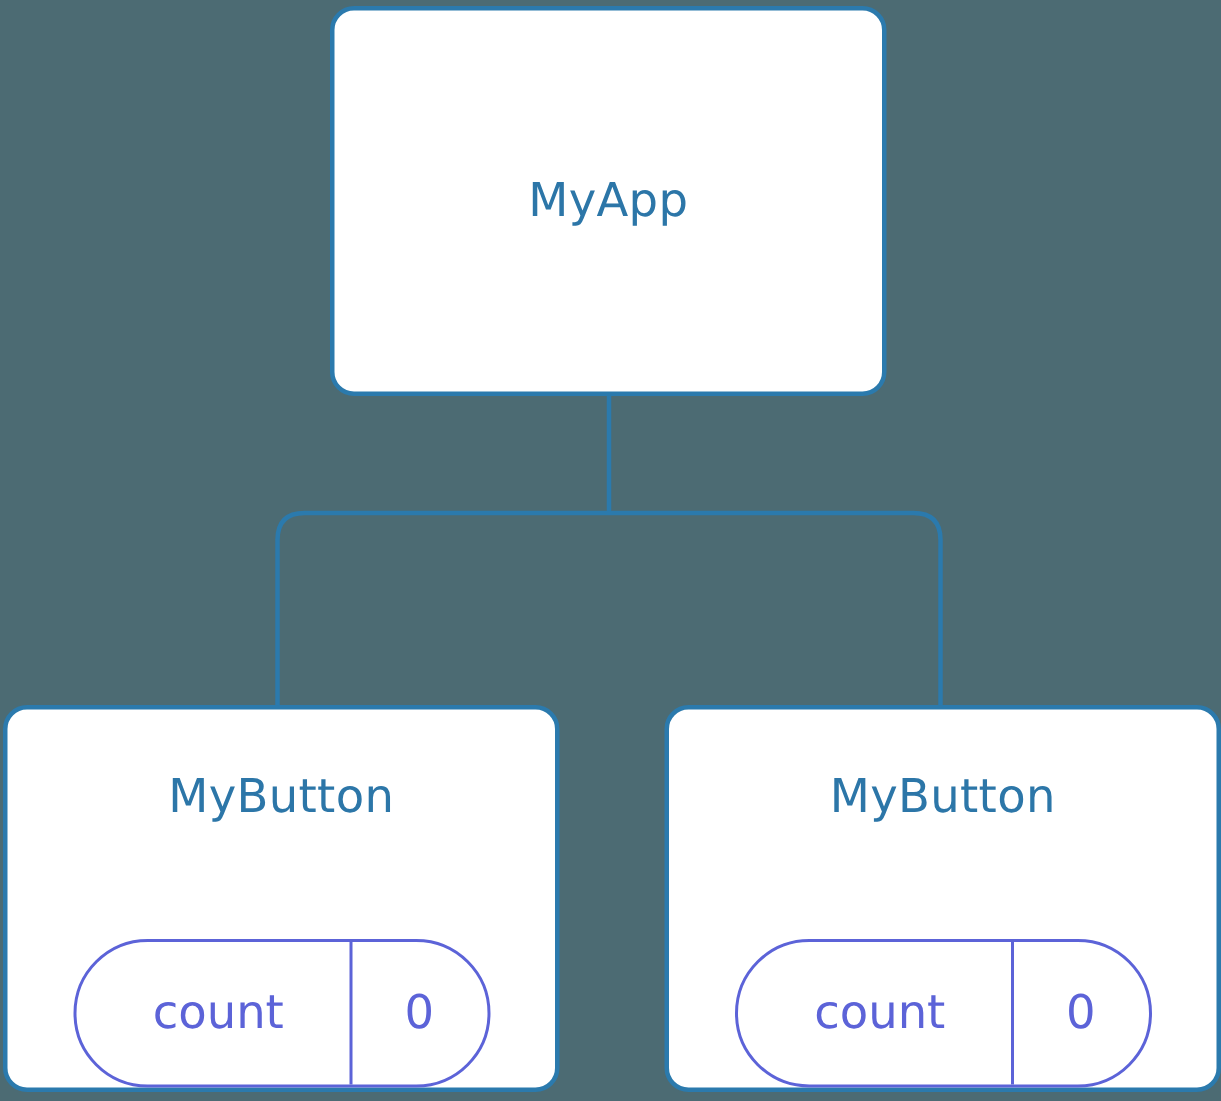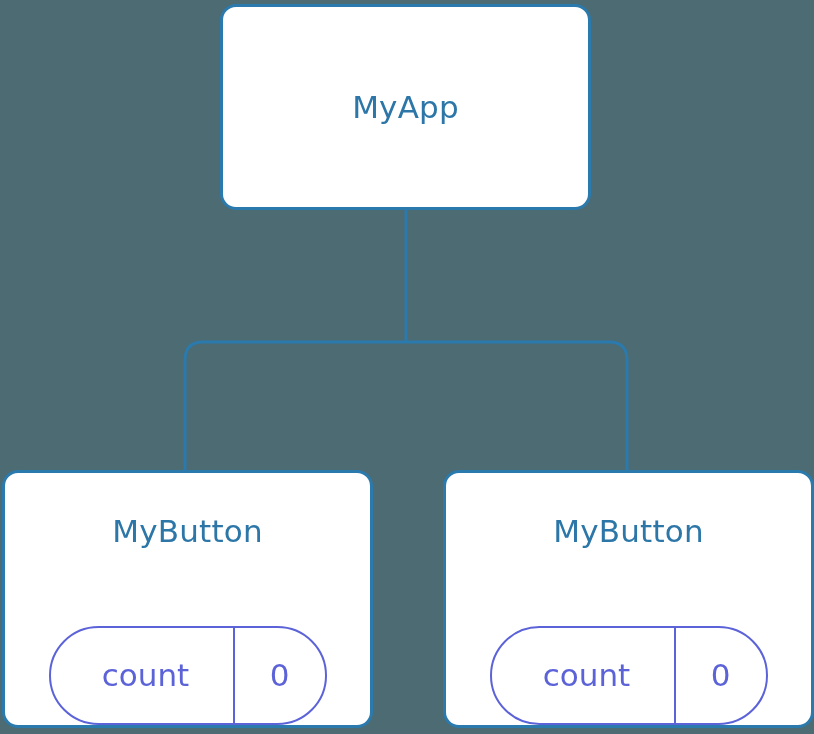--- a/index.html
+++ b/index.html
@@ -50,21 +50,21 @@
     line-height: 1;
     letter-spacing: 0.2px;
     white-space: nowrap;
   }
 
   
   #node-root {
     left: 220px;
     top: 4px;
     width: 371px;
-    height: 206px;
+    height: 260px;
     justify-content: center;
   }
 
   
   .node-child {
     top: 470px;
     width: 371px;
     height: 258px;
     justify-content: space-between;
     padding-top: 43px;

